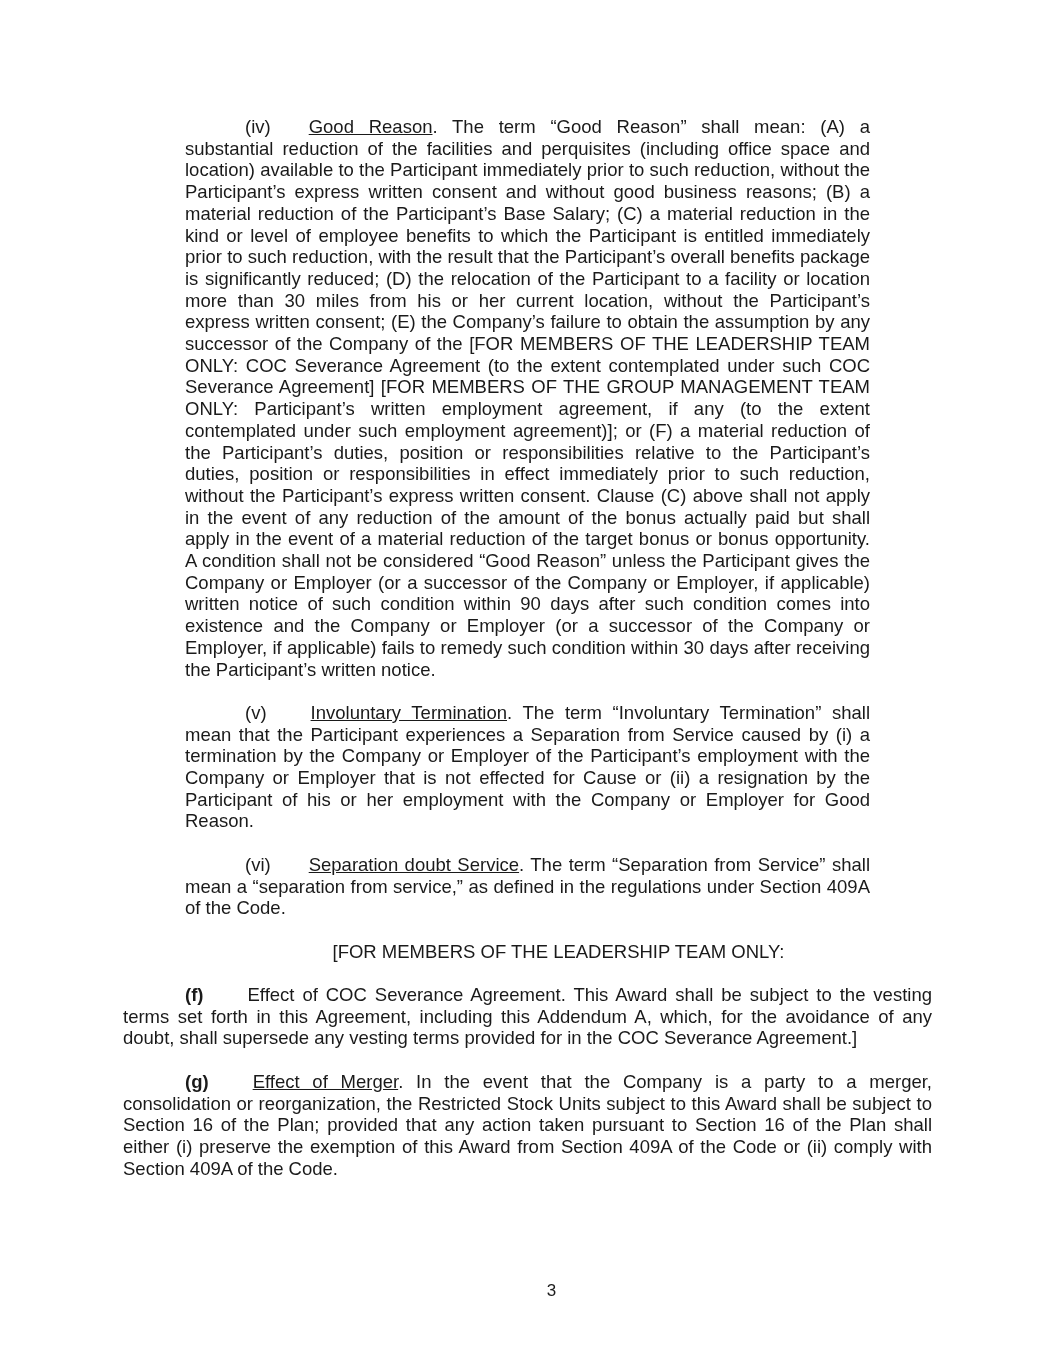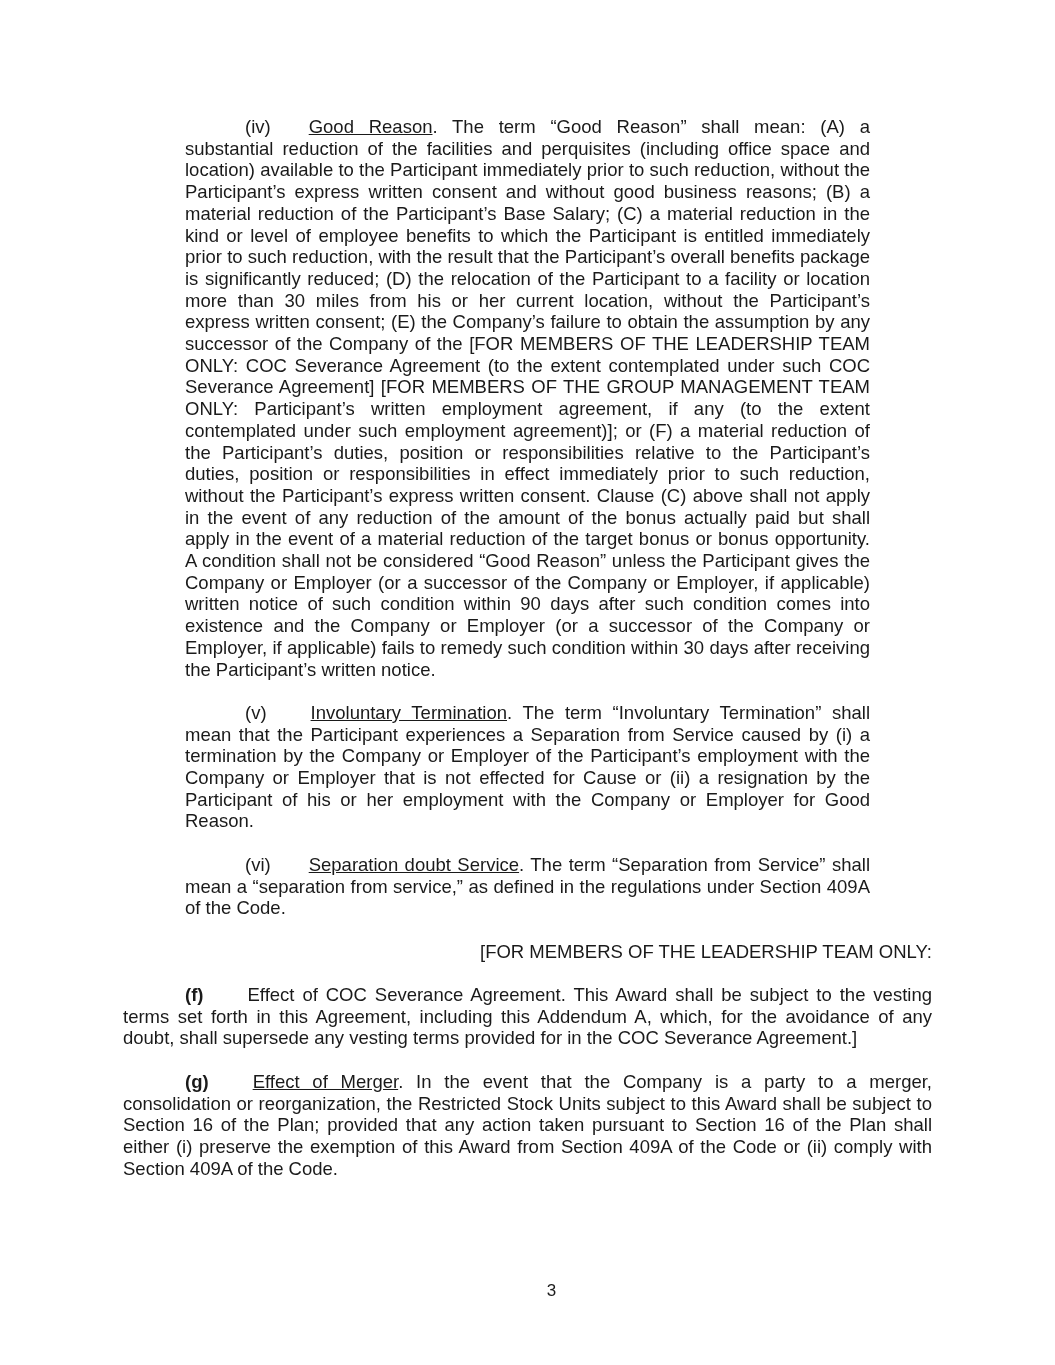--- a/index.html
+++ b/index.html
@@ -27,21 +27,21 @@
     text-align:justify;
   }
   .para.ind{
     margin-left:62px;
     margin-right:62px;
     text-indent:60px;
   }
   .para.bracket{
     margin-left:62px;
     text-indent:0;
-    text-align:right;
+    text-align:center;
   }
   .para.full{
     text-indent:62px;
   }
   .tab{display:inline-block;width:38px;}
   .tab.wide{width:44px;}
   .u{text-decoration:underline;}
   .b{font-weight:bold;}
   .footer{
     position:absolute;

